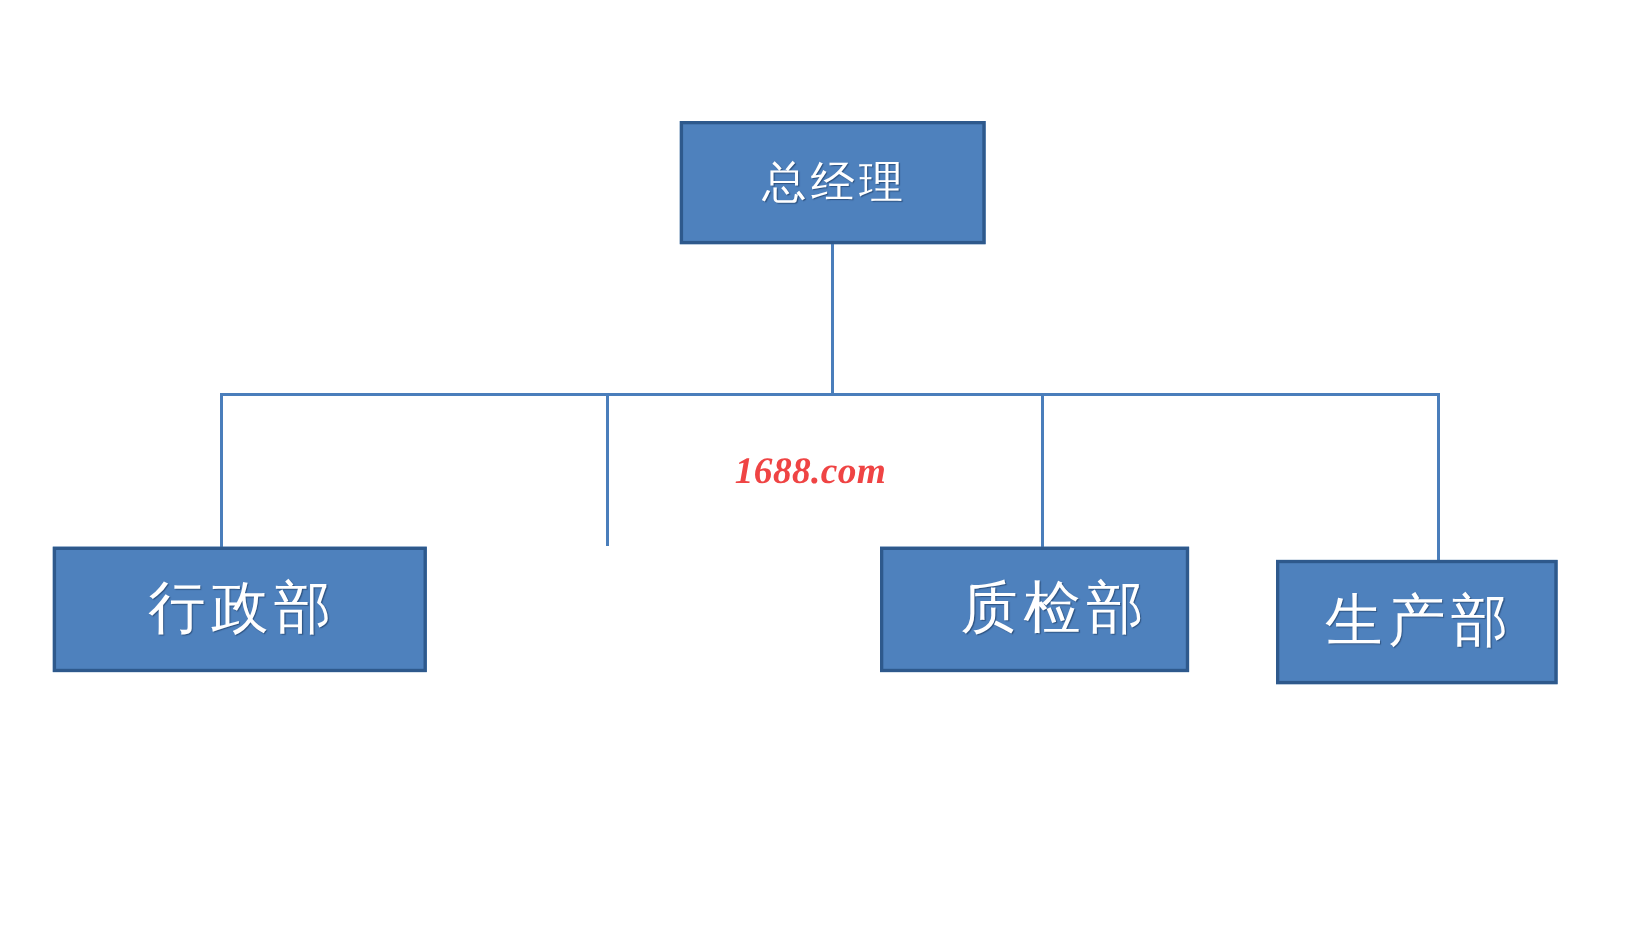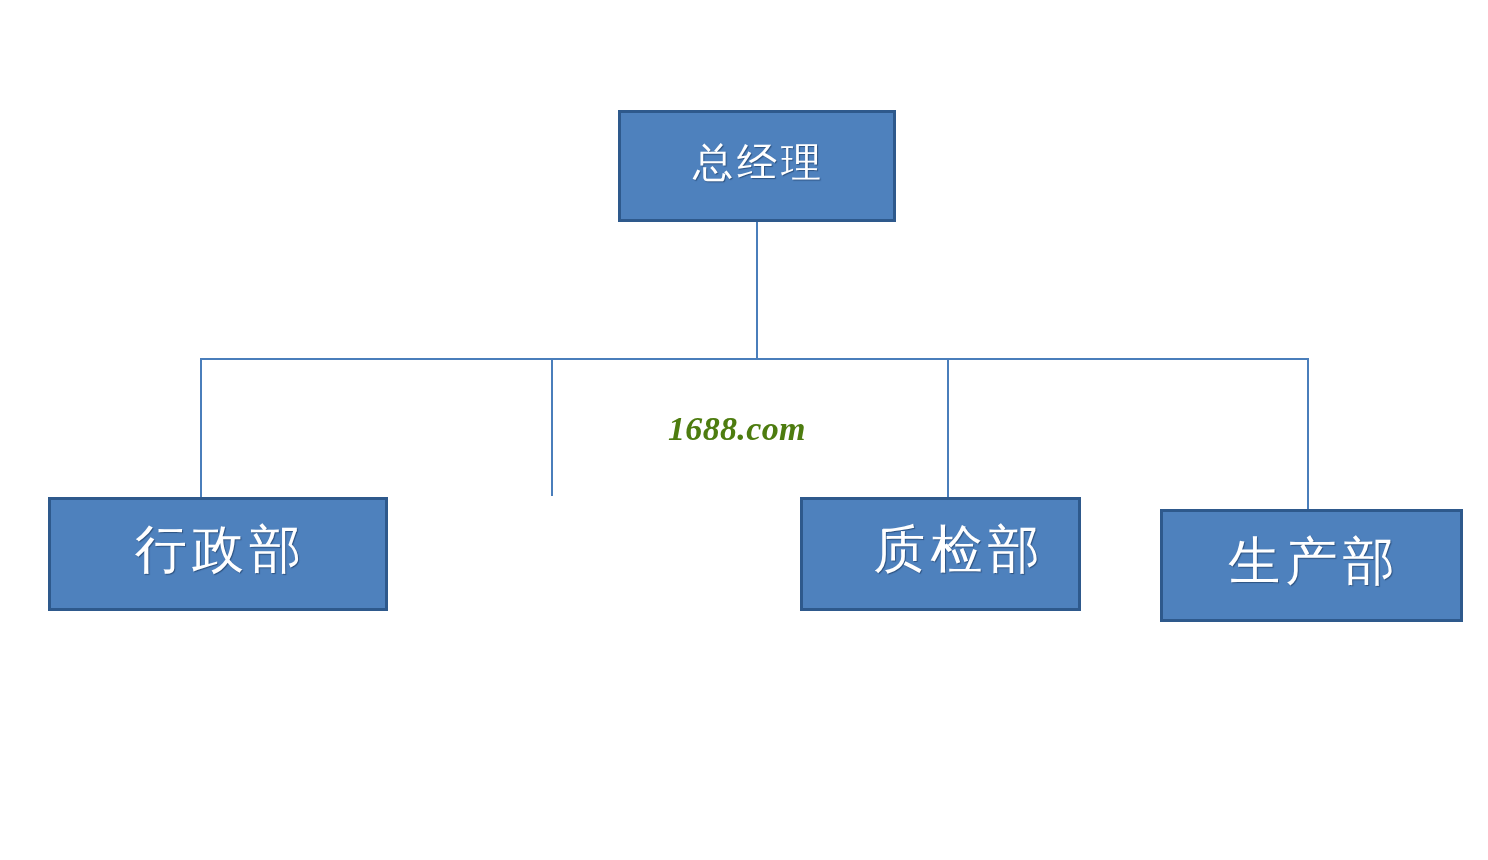--- a/index.html
+++ b/index.html
@@ -38,21 +38,21 @@
     display: flex;
     align-items: center;
     justify-content: center;
     color: #ffffff;
     text-align: right;
     letter-spacing: 0.10em;
     text-indent: 0.10em;
     line-height: 1;
     white-space: nowrap;
     text-shadow: 1px 1px 1px rgba(20, 45, 80, 0.55);
-    font-family: Liberation Mono, monospace;
+    font-family: Liberation Serif, serif;
   }
   .node-root {
     left: 618px;
     top: 110px;
     width: 278px;
     height: 112px;
     font-size: 40px;
   }
   .node-dept {
     font-size: 52px;
@@ -72,34 +72,34 @@
   .node-qc {
     left: 800px;
     top: 497px;
     width: 281px;
     height: 114px;
     padding-left: 32px;
   }
   .node-prod {
     left: 1160px;
     top: 509px;
-    width: 303px;
+    width: 256px;
     height: 113px;
   }
 
   
   #watermark {
     position: absolute;
     left: 668px;
     top: 410px;
     font-family: "Liberation Serif", "DejaVu Serif", serif;
     font-style: italic;
     font-weight: bold;
     font-size: 34px;
-    color: #4d7c0f;
+    color: #ef4444;
     letter-spacing: 0.01em;
     user-select: none;
     white-space: nowrap;
     text-shadow: 1px 1px 0 rgba(255,255,255,0.85);
   }
 </style>
 </head>
 <body>
 
 <div id="canvas">

